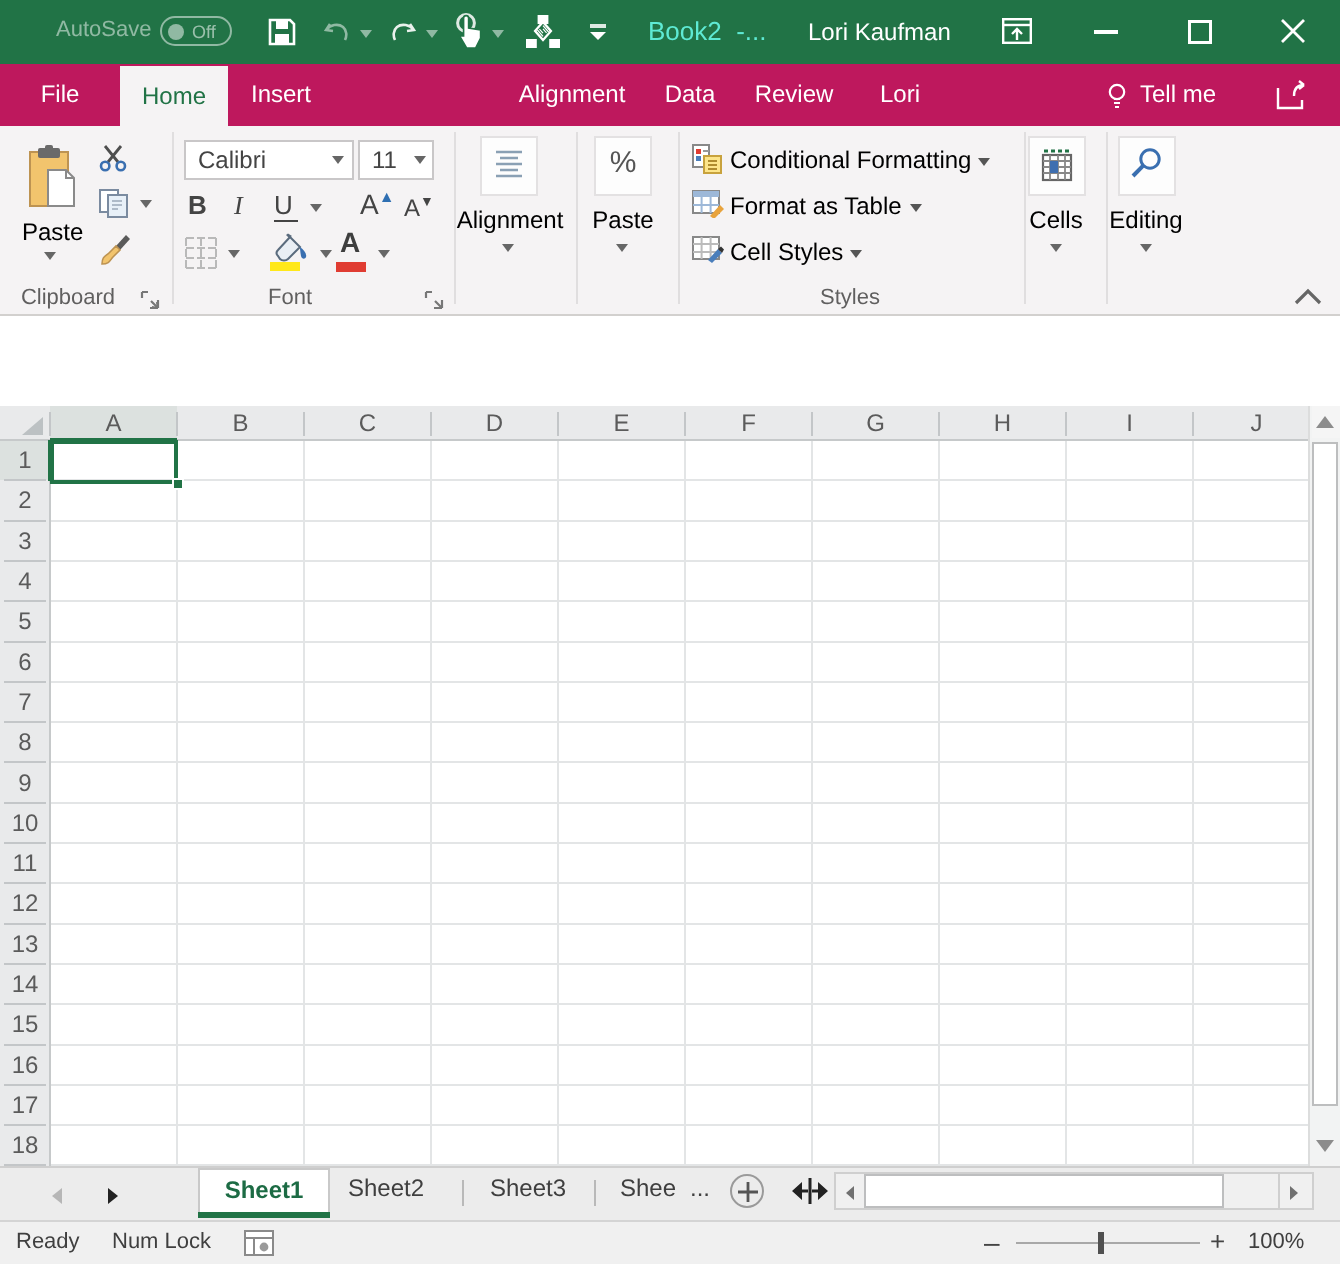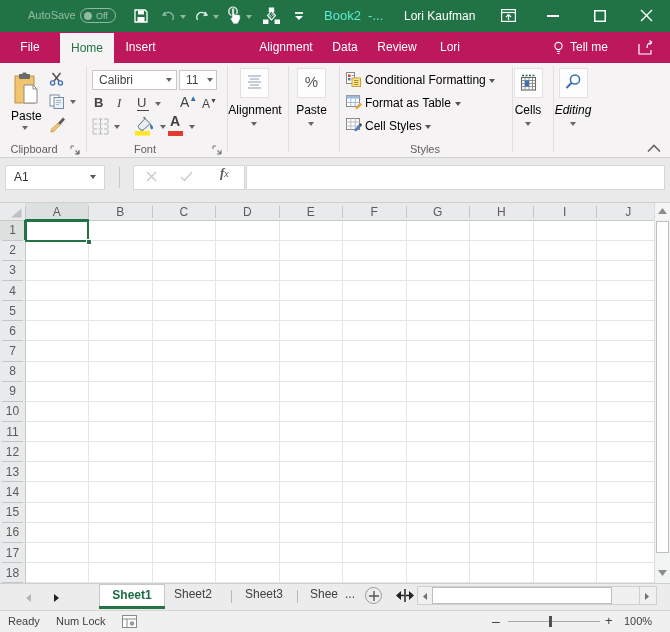--- a/index.html
+++ b/index.html
@@ -217,39 +217,25 @@
     </svg>
     <div class="rtext" style="position:absolute;left:508px;top:40px;width:40px;text-align:center;">Cells</div>
     <div class="dd" style="left:525px;top:59px;"></div>
     <div class="gsep" style="left:553px;"></div>
 
     <div class="whitebtn" style="left:559px;top:5px;width:29px;height:30px;"></div>
     <svg style="position:absolute;left:565px;top:10px" width="17" height="18" viewBox="0 0 17 18">
       <circle cx="10" cy="6.5" r="4.6" fill="none" stroke="#3a6fb0" stroke-width="1.5"></circle>
       <path d="M6.6 9.8 L1.5 15" stroke="#3a6fb0" stroke-width="2"></path>
     </svg>
-    <div class="rtext" style="position:absolute;left:552px;top:40px;width:42px;text-align:center;font-style:italic;">Editing</div>
+    <div class="rtext" style="position:absolute;left:552px;top:40px;width:42px;text-align:center;">Editing</div>
     <div class="dd" style="left:570px;top:59px;"></div>
     <svg style="position:absolute;left:647px;top:81px" width="14" height="9" viewBox="0 0 14 9">
         <path d="M1 7.5 L7 1.5 L13 7.5" fill="none" stroke="#666" stroke-width="1.6"></path>
       </svg>
-  </div>
-  <div class="abs" id="fbar">
-    <div id="namebox">A1</div>
-    <div class="dd" style="left:90px;top:17px;border-top-color:#555;"></div>
-    <div style="position:absolute;left:119px;top:9px;width:1px;height:21px;background:#c9c9c9;"></div>
-    <div id="fxbox"></div>
-    <svg style="position:absolute;left:146px;top:13px;opacity:.45" width="11" height="11" viewBox="0 0 11 11">
-        <path d="M1 1 L10 10 M10 1 L1 10" stroke="#888" stroke-width="1.4"></path>
-      </svg>
-    <svg style="position:absolute;left:180px;top:13px;opacity:.45" width="13" height="11" viewBox="0 0 13 11">
-        <path d="M1 6 L4.5 9.5 L12 1" fill="none" stroke="#888" stroke-width="1.4"></path>
-      </svg>
-    <div style="position:absolute;left:220px;top:7px;font-size:13px;font-style:italic;font-family:'Liberation Serif',serif;color:#555;"><b>f</b><span style="font-size:10px;">x</span></div>
-    <div id="finput"></div>
   </div>
   <div class="abs" id="sheet">
     <svg width="654" height="380" viewBox="0 0 654 380" shape-rendering="crispEdges">
         <rect x="0" y="0" width="654" height="17" fill="#e9eaeb"></rect>
         <rect x="25" y="0" width="63.5" height="17" fill="#dce1df"></rect>
         <rect x="0" y="17" width="25" height="20.15" fill="#dce1df"></rect>
         <rect x="0" y="37.15" width="25" height="343" fill="#e9eaeb"></rect>
         <path d="M25 37.15 H654 M25 57.30 H654 M25 77.45 H654 M25 97.60 H654 M25 117.75 H654 M25 137.90 H654 M25 158.05 H654 M25 178.20 H654 M25 198.35 H654 M25 218.50 H654 M25 238.65 H654 M25 258.80 H654 M25 278.95 H654 M25 299.10 H654 M25 319.25 H654 M25 339.40 H654 M25 359.55 H654 M25 379.70 H654" stroke="#e3e5e6" stroke-width="1"></path>
         <path d="M88.5 17 V380 M152.0 17 V380 M215.5 17 V380 M279.0 17 V380 M342.5 17 V380 M406.0 17 V380 M469.5 17 V380 M533.0 17 V380 M596.5 17 V380" stroke="#e3e5e6" stroke-width="1"></path>
         <path d="M25.0 3 V15 M88.5 3 V15 M152.0 3 V15 M215.5 3 V15 M279.0 3 V15 M342.5 3 V15 M406.0 3 V15 M469.5 3 V15 M533.0 3 V15 M596.5 3 V15" stroke="#c3c6c8" stroke-width="1"></path>

